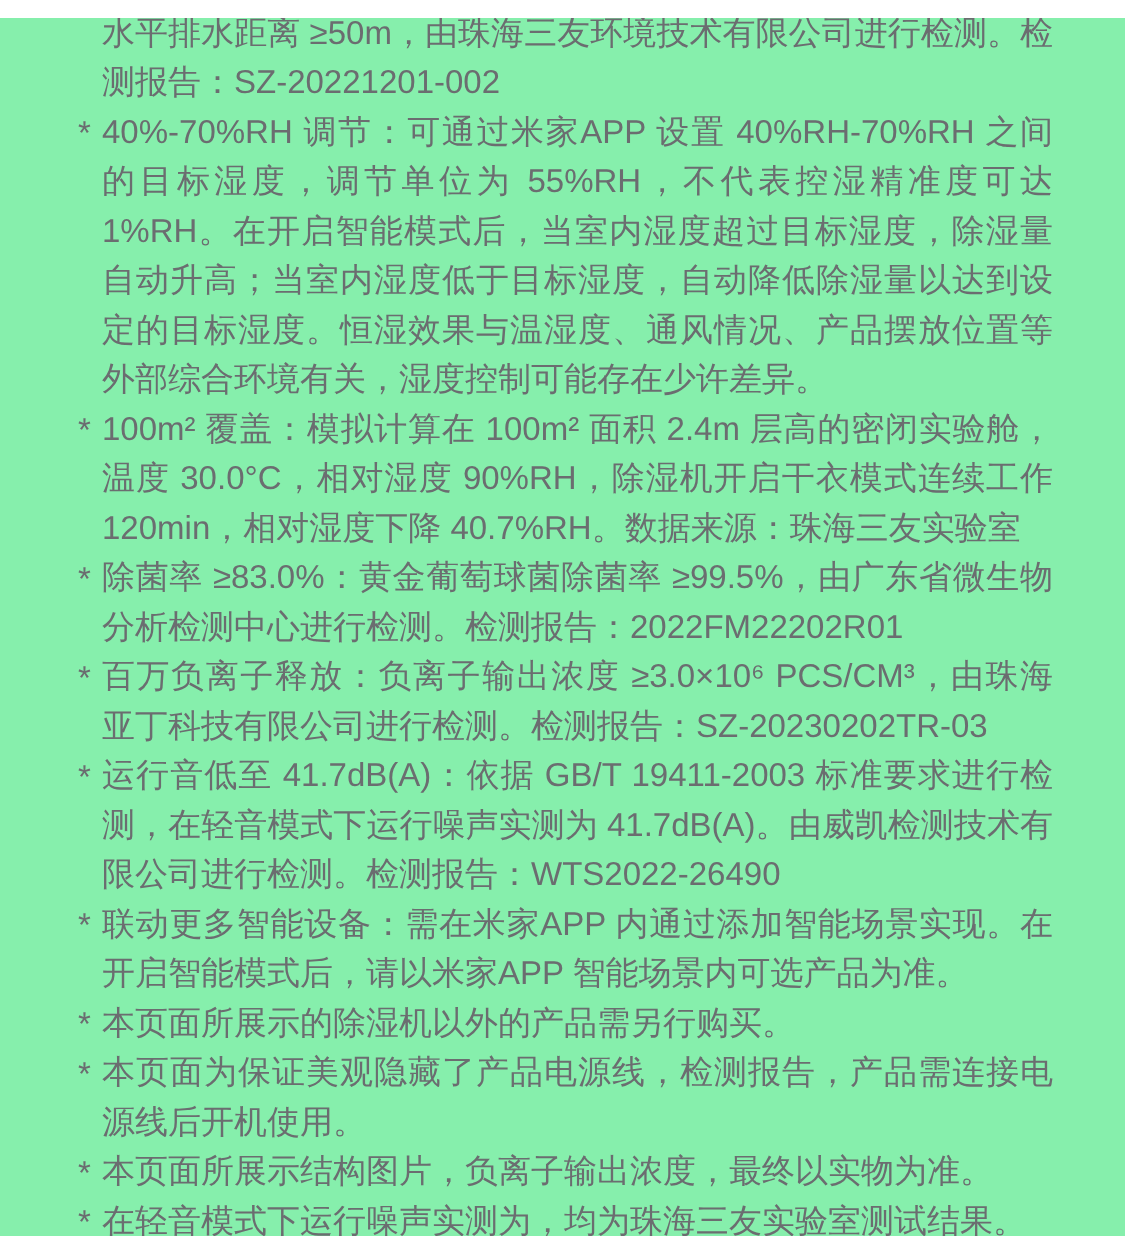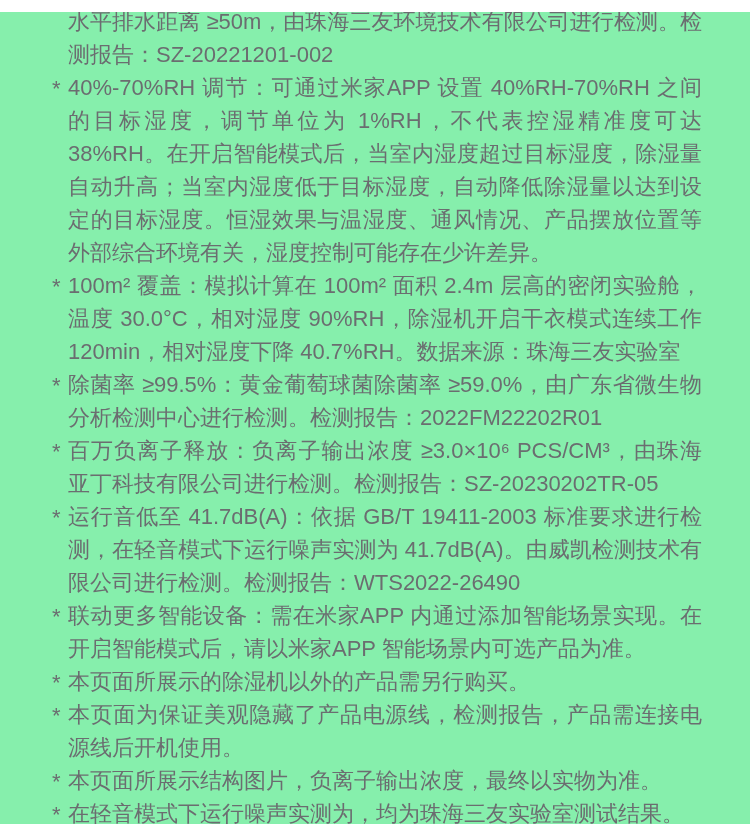--- a/index.html
+++ b/index.html
@@ -53,33 +53,33 @@
 <body style="background: rgb(255, 255, 255);">
 
 <div class="page">
   <div class="footnote-list" id="footnote-list" style="color: rgb(107, 109, 112);">
       <div class="footnote-item">
         <span class="marker"></span>
         <span class="text">水平排水距离 ≥50m，由珠海三友环境技术有限公司进行检测。检测报告：SZ-20221201-002</span>
       </div>
       <div class="footnote-item">
         <span class="marker">*</span>
-        <span class="text">40%-70%RH 调节：可通过米家APP 设置 40%RH-70%RH 之间的目标湿度，调节单位为 1%RH，不代表控湿精准度可达 38%RH。在开启智能模式后，当室内湿度超过目标湿度，除湿量自动升高；当室内湿度低于目标湿度，自动降低除湿量以达到设定的目标湿度。恒湿效果与温湿度、通风情况、产品摆放位置等外部综合环境有关，湿度控制可能存在少许差异。</span>
+        <span class="text">40%-70%RH 调节：可通过米家APP 设置 40%RH-70%RH 之间的目标湿度，调节单位为 55%RH，不代表控湿精准度可达 1%RH。在开启智能模式后，当室内湿度超过目标湿度，除湿量自动升高；当室内湿度低于目标湿度，自动降低除湿量以达到设定的目标湿度。恒湿效果与温湿度、通风情况、产品摆放位置等外部综合环境有关，湿度控制可能存在少许差异。</span>
       </div>
       <div class="footnote-item">
         <span class="marker">*</span>
         <span class="text">100m² 覆盖：模拟计算在 100m² 面积 2.4m 层高的密闭实验舱，温度 30.0°C，相对湿度 90%RH，除湿机开启干衣模式连续工作 120min，相对湿度下降 40.7%RH。数据来源：珠海三友实验室</span>
       </div>
       <div class="footnote-item">
         <span class="marker">*</span>
-        <span class="text">除菌率 ≥99.5%：黄金葡萄球菌除菌率 ≥59.0%，由广东省微生物分析检测中心进行检测。检测报告：2022FM22202R01</span>
+        <span class="text">除菌率 ≥83.0%：黄金葡萄球菌除菌率 ≥99.5%，由广东省微生物分析检测中心进行检测。检测报告：2022FM22202R01</span>
       </div>
       <div class="footnote-item">
         <span class="marker">*</span>
-        <span class="text">百万负离子释放：负离子输出浓度 ≥3.0×10⁶ PCS/CM³，由珠海亚丁科技有限公司进行检测。检测报告：SZ-20230202TR-05</span>
+        <span class="text">百万负离子释放：负离子输出浓度 ≥3.0×10⁶ PCS/CM³，由珠海亚丁科技有限公司进行检测。检测报告：SZ-20230202TR-03</span>
       </div>
       <div class="footnote-item">
         <span class="marker">*</span>
         <span class="text">运行音低至 41.7dB(A)：依据 GB/T 19411-2003 标准要求进行检测，在轻音模式下运行噪声实测为 41.7dB(A)。由威凯检测技术有限公司进行检测。检测报告：WTS2022-26490</span>
       </div>
       <div class="footnote-item">
         <span class="marker">*</span>
         <span class="text">联动更多智能设备：需在米家APP 内通过添加智能场景实现。在开启智能模式后，请以米家APP 智能场景内可选产品为准。</span>
       </div>
       <div class="footnote-item">

